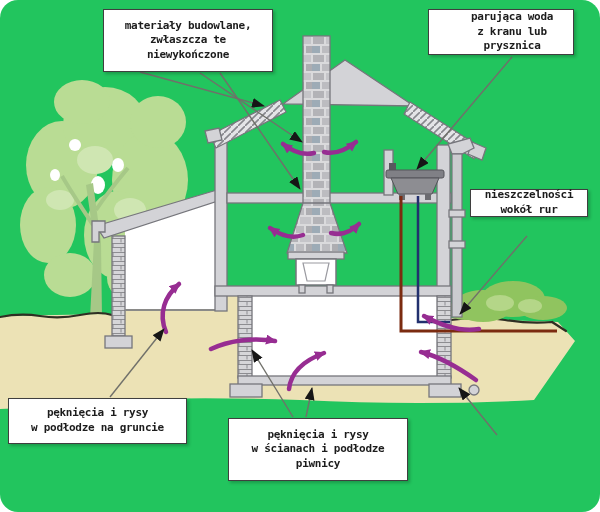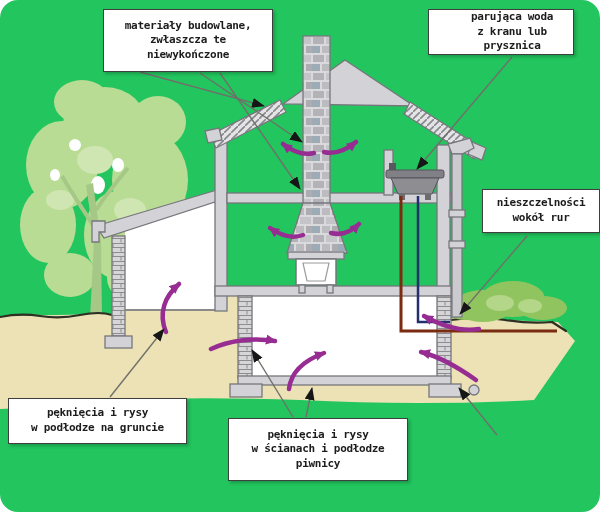--- a/index.html
+++ b/index.html
@@ -190,21 +190,21 @@
   <span class="callout-text">materiały budowlane,
 zwłaszcza te
 niewykończone</span>
 </div>
 
 <div class="callout" style="left:428px;top:9px;width:146px;height:46px;padding-left:26px;">
   <span class="callout-text">parująca woda
 z kranu lub prysznica</span>
 </div>
 
-<div class="callout" style="left:470px;top:189px;width:118px;height:44px;margin-left:12px;">
+<div class="callout" style="left:470px;top:189px;width:118px;height:28px;">
   <span class="callout-text">nieszczelności
 wokół rur</span>
 </div>
 
 <div class="callout" style="left:8px;top:398px;width:179px;height:46px;">
   <span class="callout-text">pęknięcia i rysy
 w podłodze na gruncie</span>
 </div>
 
 <div class="callout" style="left:228px;top:418px;width:180px;height:63px;">

